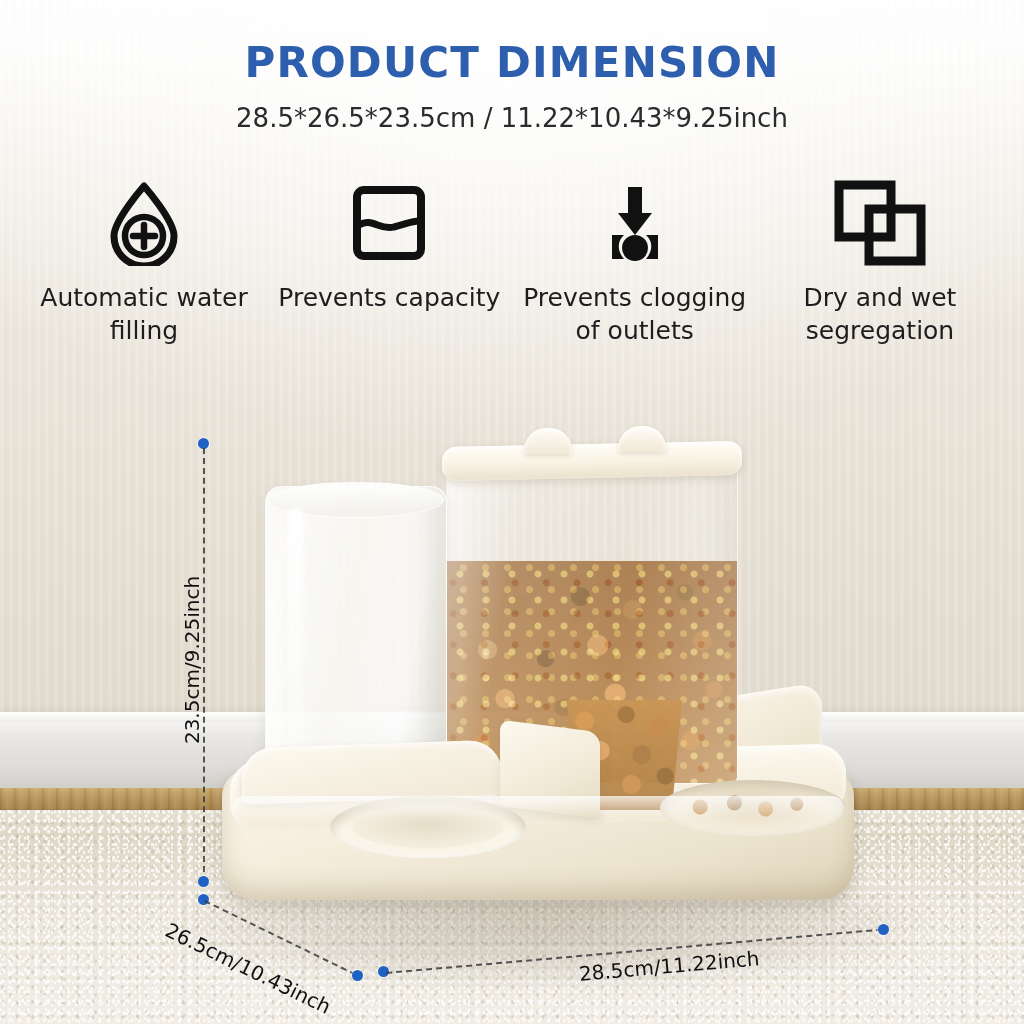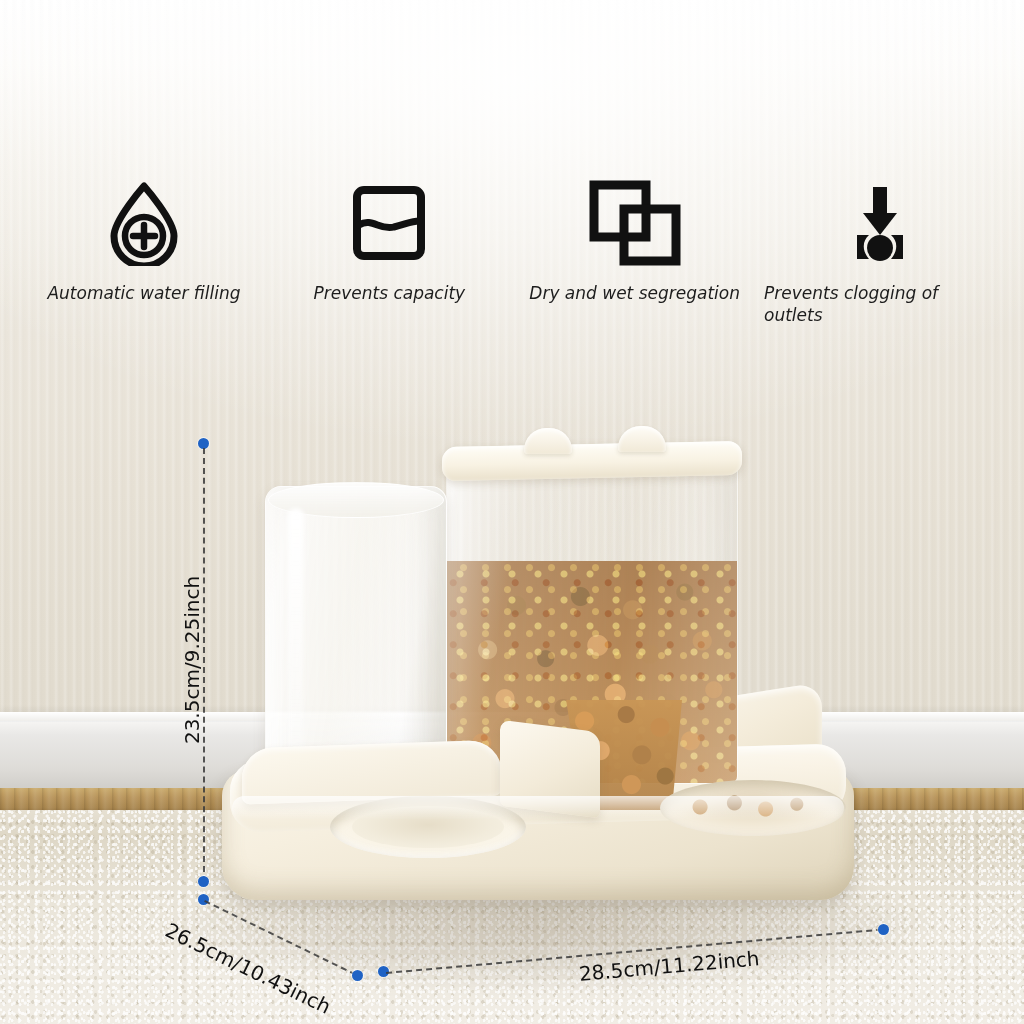--- a/index.html
+++ b/index.html
@@ -93,22 +93,22 @@
   }
 
   
   .features{
     position:absolute;left:28px;top:178px;width:968px;
     display:flex;justify-content:space-between;align-items:flex-start;
   }
   .feature{width:232px;display:flex;flex-direction:column;align-items:center;}
   .feature-icon{height:90px;display:flex;align-items:center;justify-content:center;}
   .feature-label{
-    margin-top:14px;text-align:left;font-size:17px;line-height:1.30;
-    color:#1d1d1d;font-family:"DejaVu Sans", sans-serif;font-style:italic;
+    margin-top:14px;text-align:center;font-size:25px;line-height:1.30;
+    color:#1d1d1d;font-family:"DejaVu Sans", sans-serif;
   }
 
   
   #product{position:absolute;left:0;top:0;width:1024px;height:1024px;}
 
   .base{
     position:absolute;left:222px;top:770px;width:632px;height:130px;
     background:linear-gradient(165deg,#fbf6ea 0%,#f6efdf 30%,#ece3ce 70%,#ddd2b8 100%);
     border-radius:26px 26px 34px 34px;
     box-shadow:inset 0 -10px 22px rgba(150,132,96,.30), 0 6px 16px rgba(90,78,55,.22);
@@ -317,20 +317,24 @@
   <div class="wall"></div>
   <div class="wall-texture"></div>
   <div class="wall-vignette"></div>
   <div class="baseboard"></div>
   <div class="baseboard-lip"></div>
   <div class="floorwood"></div>
   <div class="carpet"></div>
   <div class="carpet-tex"></div>
   <div class="carpet-shadow"></div>
 
+  <div class="header">
+    <div class="title">PRODUCT DIMENSION</div>
+    <div class="subtitle">28.5*26.5*23.5cm / 11.22*10.43*9.25inch</div>
+  </div>
 
   <div class="features">
 
     <div class="feature">
       <div class="feature-icon">
         <svg width="76" height="86" viewBox="0 0 76 86">
           <path d="M38 6 C38 6 8 40 8 56 A30 30 0 0 0 68 56 C68 40 38 6 38 6 Z" fill="none" stroke="#111" stroke-width="7" stroke-linejoin="round"></path>
           <circle cx="38" cy="56" r="19" fill="none" stroke="#111" stroke-width="6.5"></circle>
           <line x1="38" y1="45" x2="38" y2="67" stroke="#111" stroke-width="6.5" stroke-linecap="round"></line>
           <line x1="27" y1="56" x2="49" y2="56" stroke="#111" stroke-width="6.5" stroke-linecap="round"></line>
@@ -340,45 +344,45 @@
     </div>
 
     <div class="feature">
       <div class="feature-icon">
         <svg width="78" height="80" viewBox="0 0 78 80">
           <rect x="7" y="7" width="64" height="66" rx="7" ry="7" fill="none" stroke="#111" stroke-width="8"></rect>
           <path d="M9 42 C22 34 30 48 44 44 C56 41 62 38 69 38" fill="none" stroke="#111" stroke-width="7" stroke-linecap="round"></path>
         </svg>
       </div>
       <div class="feature-label">Prevents capacity</div>
-    </div>
-
-    <div class="feature">
-      <div class="feature-icon">
-        <svg width="94" height="88" viewBox="0 0 94 88">
-          <rect x="6" y="6" width="52" height="52" fill="none" stroke="#111" stroke-width="9"></rect>
-          <rect x="36" y="30" width="52" height="52" fill="none" stroke="#111" stroke-width="9"></rect>
-        </svg>
-      </div>
-      <div class="feature-label">Dry and wet segregation</div>
     </div>
 
     <div class="feature">
       <div class="feature-icon">
         <svg width="82" height="84" viewBox="0 0 82 84">
           <path d="M18 6 L18 78 L30 78 C23 70 23 60 30 54 L18 54 Z" fill="#111"></path>
           <path d="M64 6 L64 78 L52 78 C59 70 59 60 52 54 L64 54 Z" fill="#111"></path>
           <rect x="34" y="6" width="14" height="30" fill="#111"></rect>
           <path d="M24 32 L58 32 L41 54 Z" fill="#111"></path>
           <circle cx="41" cy="67" r="13" fill="#111"></circle>
         </svg>
       </div>
       <div class="feature-label">Prevents clogging of outlets</div>
     </div>
 
+    <div class="feature">
+      <div class="feature-icon">
+        <svg width="94" height="88" viewBox="0 0 94 88">
+          <rect x="6" y="6" width="52" height="52" fill="none" stroke="#111" stroke-width="9"></rect>
+          <rect x="36" y="30" width="52" height="52" fill="none" stroke="#111" stroke-width="9"></rect>
+        </svg>
+      </div>
+      <div class="feature-label">Dry and wet segregation</div>
+    </div>
+
   </div>
 
   <div id="product">
     <div class="right-ramp"></div>
     <div class="base"></div>
     <div class="base-top"></div>
 
     <div class="hopper">
       <div class="kibble-mass"></div>
       <div class="kibble-grain"></div>

